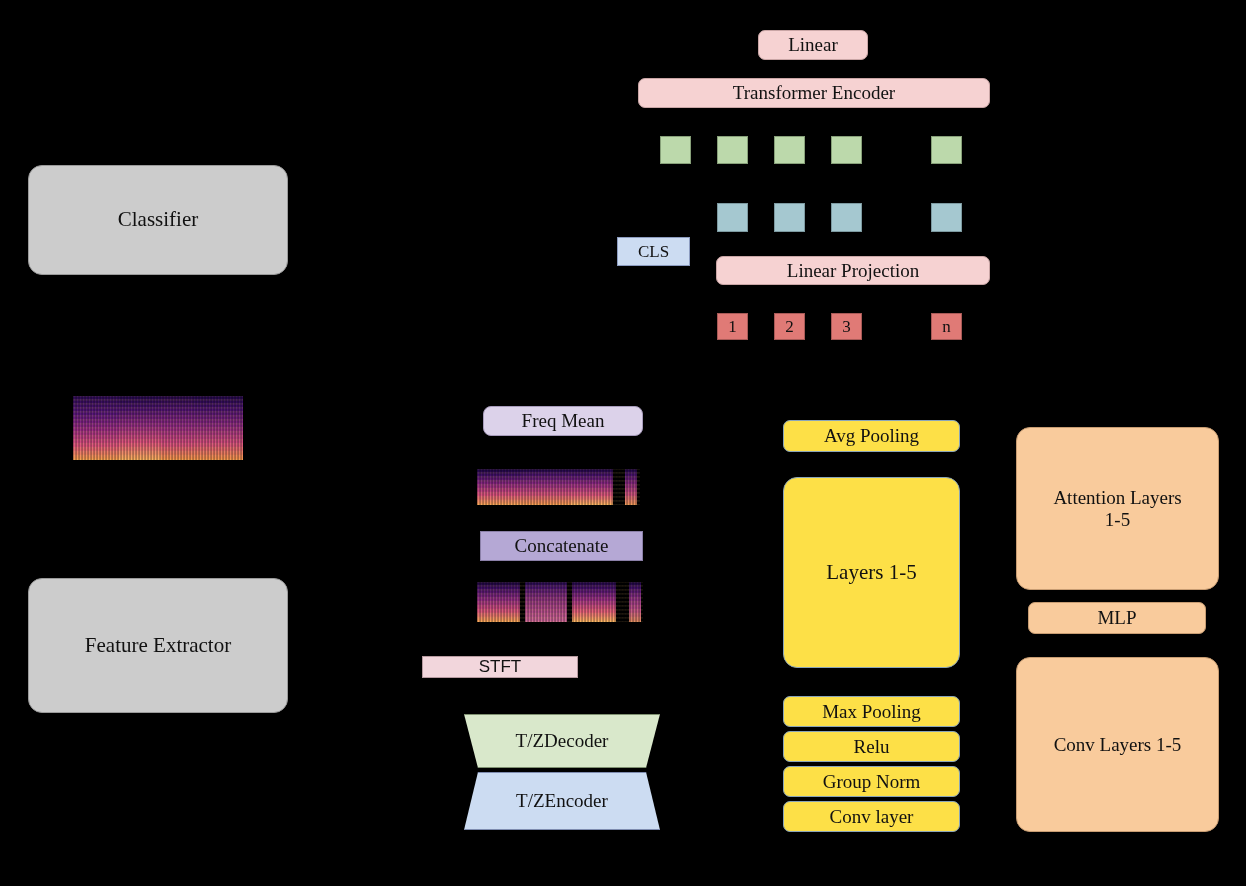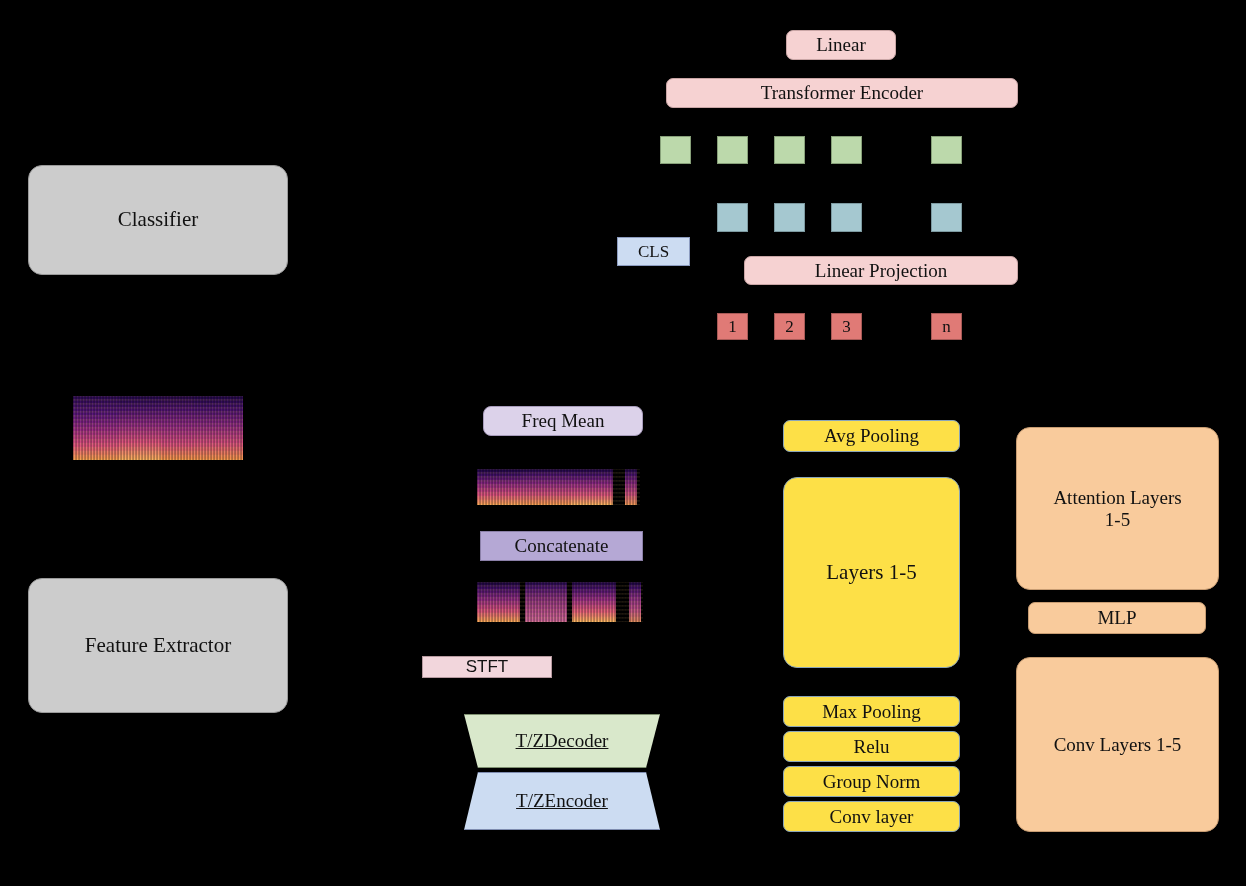--- a/index.html
+++ b/index.html
@@ -25,21 +25,21 @@
     color: #111111;
     border: 1px solid #3a3a3a;
     line-height: 1.12;
     white-space: pre-line;
   }
   .rounded-lg { border-radius: 14px; }
   .rounded-sm { border-radius: 7px; }
   .sharp { border-radius: 0; }
 
   .gray   { background: #cccccc; border-color: #9a9a9a; }
-  .pink   { background: #f6d2d2; border-color: #c9a5a5; margin-left: 28px; }
+  .pink   { background: #f6d2d2; border-color: #c9a5a5; }
   .pink2  { background: #f2d6dc; border-color: #b79aa0; }
   .blue   { background: #fde047; border-color: #8aa5b8; }
   .blueL  { background: #ccdcf2; border-color: #8c9cc0; }
   .orange { background: #f9cb9c; border-color: #c79c72; }
   .lav    { background: #dcd2ea; border-color: #a79bbb; border-radius: 8px; }
   .purple { background: #b5a8d5; border-color: #8b80a8; }
   .green  { background: #bcd9ab; border-color: #87a079; }
   .teal   { background: #a5c8d0; border-color: #7d9aa1; }
   .red    { background: #e07a76; border-color: #a85a57; }
 
@@ -54,21 +54,21 @@
     align-items: center;
     justify-content: center;
     color: #111111;
     font-size: 19px;
   }
   .trap .inner {
     position: absolute;
     inset: 0;
     border: 1px solid #3a3a3a;
   }
-  .trap .label { position: relative; z-index: 2; text-decoration: underline; }
+  .trap .label { position: relative; z-index: 2; }
   .trap-dec .inner {
     background: #d9e8cb;
     border-color: #7e9070;
     clip-path: polygon(1% 0%, 99% 0%, 92% 100%, 8% 100%);
   }
   .trap-enc .inner {
     background: #ccdcf2;
     border-color: #7e8cb0;
     clip-path: polygon(8% 0%, 92% 0%, 99% 100%, 1% 100%);
   }
@@ -204,21 +204,21 @@
     <div class="seg" style="left:48px; width:42px;
       background-image:linear-gradient(0deg,#d0699a 0%,#b44c8c 30%,#87307f 60%,#4a1570 86%,#200848 100%);"></div>
     <div class="seg" style="left:95px; width:44px;
       background-image:linear-gradient(0deg,#fcb75f 0%,#e8607c 26%,#9b2f88 56%,#4a1270 82%,#1d0643 100%);"></div>
     <div class="seg" style="left:152px; width:12px;
       background-image:linear-gradient(0deg,#e08a5e 0%,#c0518a 30%,#8a2f86 60%,#40106a 86%,#17043a 100%);"></div>
     <div class="harm" style="opacity:.8;"></div>
     <div class="stripes"></div>
   </div>
 
-  <div class="box sharp pink2 fs-md sans" style="left:422px; top:656px; width:130px; height:22px;">
+  <div class="box sharp pink2 fs-md sans" style="left:422px; top:656px; width:156px; height:22px;">
     <span>STFT</span>
   </div>
 
   <div class="trap trap-dec" style="left:462px; top:714px; width:200px; height:54px;">
     <div class="inner"></div>
     <span class="label">T/ZDecoder</span>
   </div>
 
   <div class="trap trap-enc" style="left:462px; top:772px; width:200px; height:58px;">
     <div class="inner"></div>

